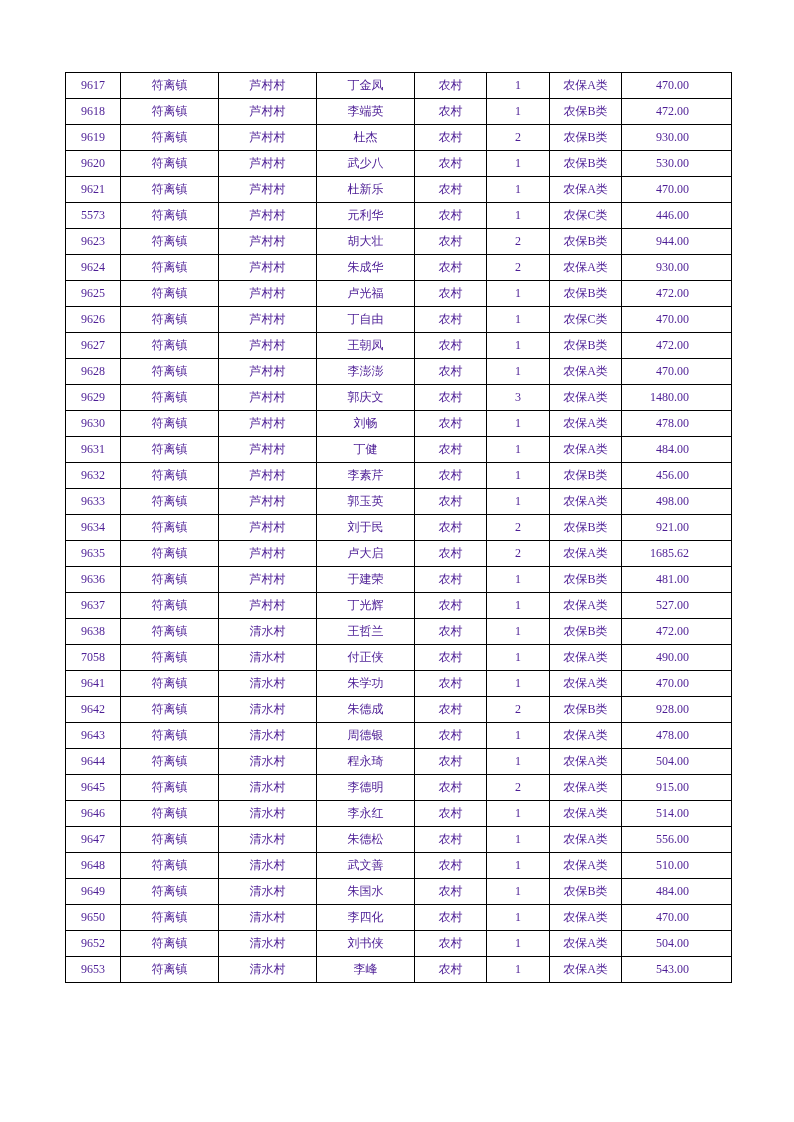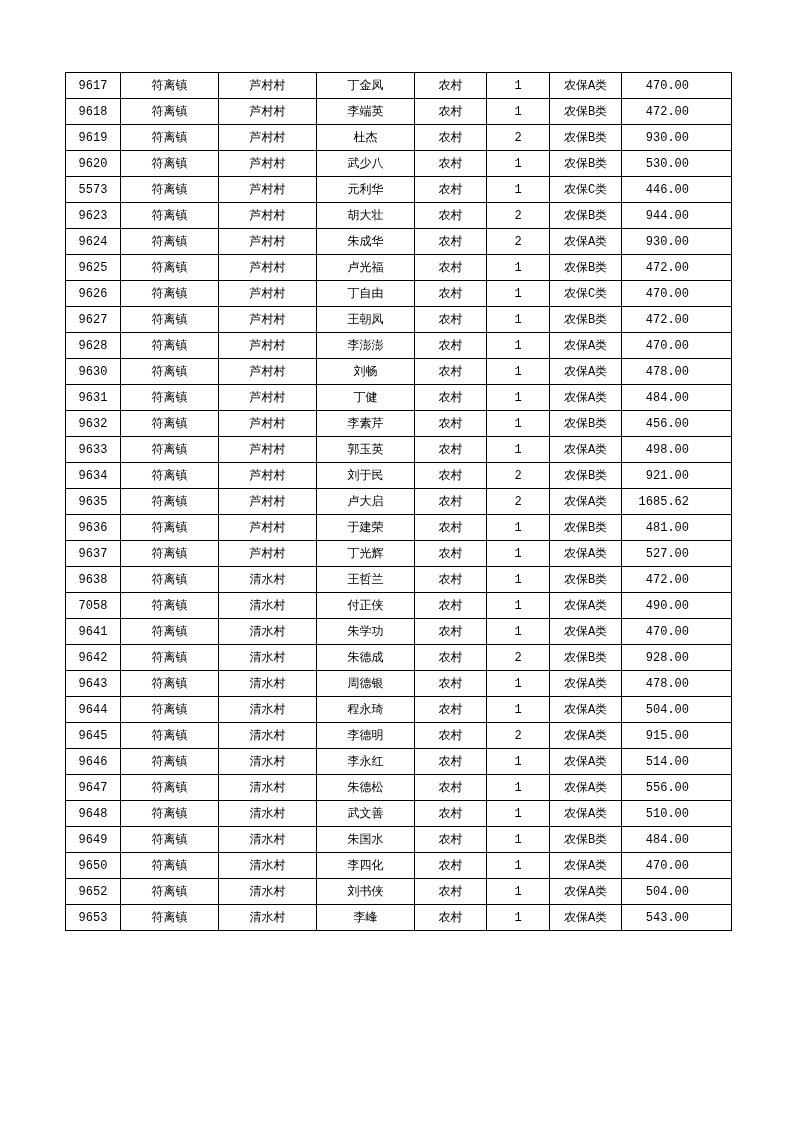--- a/index.html
+++ b/index.html
@@ -5,22 +5,22 @@
   html, body {
     margin: 0;
     padding: 0;
     background: #ffffff;
   }
   .page {
     position: relative;
     width: 794px;
     height: 1122px;
     background: #ffffff;
-    font-family: Liberation Mono, monospace;
-    color: #000000;
+    font-family: Liberation Serif, serif;
+    color: #4c1d95;
     overflow: hidden;
   }
   table.data-table {
     position: absolute;
     left: 65px;
     top: 72px;
     width: 666px;
     border-collapse: collapse;
     table-layout: fixed;
     font-size: 12px;
@@ -99,20 +99,30 @@
           <td class="c0">9620</td>
           <td class="c1">符离镇</td>
           <td class="c2">芦村村</td>
           <td class="c3">武少八</td>
           <td class="c4">农村</td>
           <td class="c5">1</td>
           <td class="c6">农保B类</td>
           <td class="c7">530.00</td>
         </tr>
         <tr>
+          <td class="c0">9621</td>
+          <td class="c1">符离镇</td>
+          <td class="c2">芦村村</td>
+          <td class="c3">杜新乐</td>
+          <td class="c4">农村</td>
+          <td class="c5">1</td>
+          <td class="c6">农保A类</td>
+          <td class="c7">470.00</td>
+        </tr>
+        <tr>
           <td class="c0">5573</td>
           <td class="c1">符离镇</td>
           <td class="c2">芦村村</td>
           <td class="c3">元利华</td>
           <td class="c4">农村</td>
           <td class="c5">1</td>
           <td class="c6">农保C类</td>
           <td class="c7">446.00</td>
         </tr>
         <tr>
@@ -167,20 +177,30 @@
         </tr>
         <tr>
           <td class="c0">9628</td>
           <td class="c1">符离镇</td>
           <td class="c2">芦村村</td>
           <td class="c3">李澎澎</td>
           <td class="c4">农村</td>
           <td class="c5">1</td>
           <td class="c6">农保A类</td>
           <td class="c7">470.00</td>
+        </tr>
+        <tr>
+          <td class="c0">9629</td>
+          <td class="c1">符离镇</td>
+          <td class="c2">芦村村</td>
+          <td class="c3">郭庆文</td>
+          <td class="c4">农村</td>
+          <td class="c5">3</td>
+          <td class="c6">农保A类</td>
+          <td class="c7">1480.00</td>
         </tr>
         <tr>
           <td class="c0">9630</td>
           <td class="c1">符离镇</td>
           <td class="c2">芦村村</td>
           <td class="c3">刘畅</td>
           <td class="c4">农村</td>
           <td class="c5">1</td>
           <td class="c6">农保A类</td>
           <td class="c7">478.00</td>

